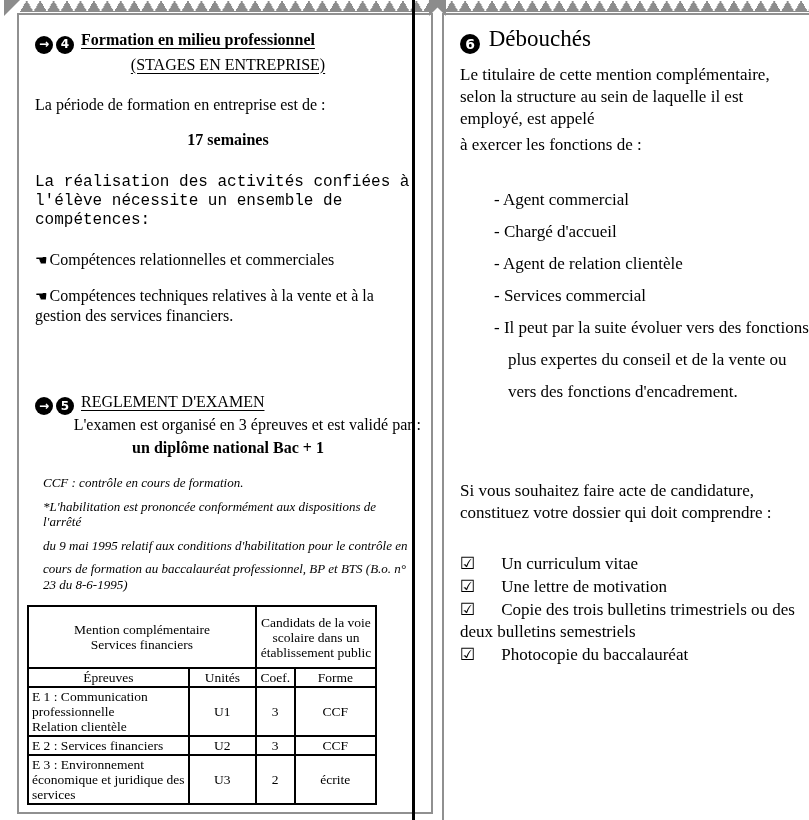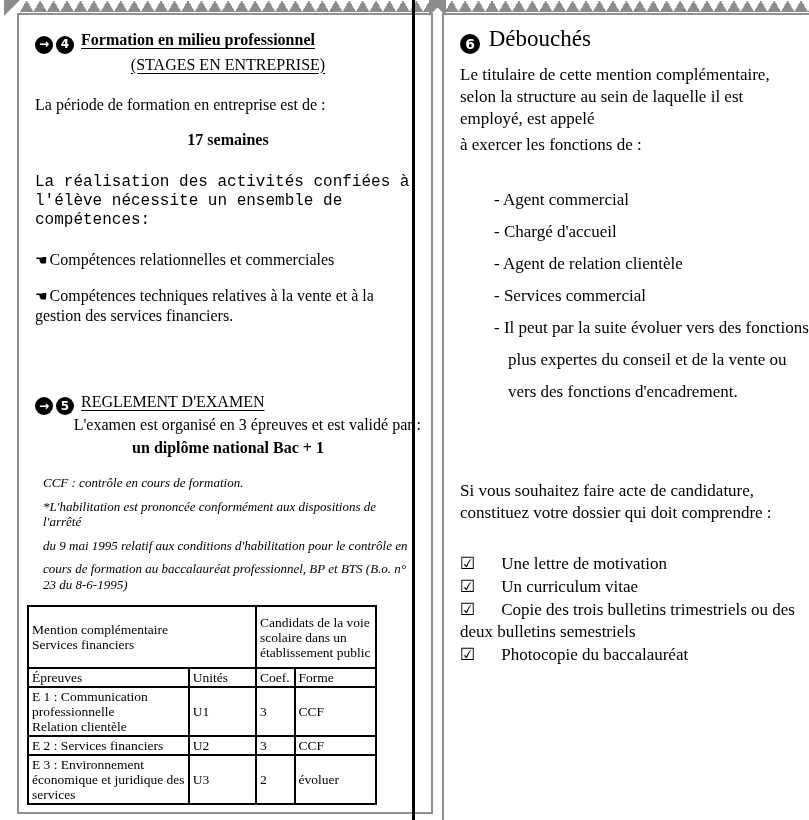--- a/index.html
+++ b/index.html
@@ -67,21 +67,21 @@
   .heading5 .title{text-decoration:underline;text-underline-offset:3px;}
   .p-exam{margin-top:0;text-align:right;}
   .diploma{margin-top:4px;text-align:center;font-weight:bold;}
   .notes{margin-top:18px;font-size:13px;line-height:15.5px;font-style:italic;}
   .notes div{margin:8px;}
 
   
   .exam-table-wrap{position:absolute;left:8px;top:590px;}
   table.exam{border-collapse:collapse;table-layout:fixed;width:350px;font-size:13.5px;line-height:15px;}
   table.exam td,table.exam th{border:2px solid #000;padding:1px 3px;vertical-align:middle;font-weight:normal;}
-  table.exam .c{text-align:left;border-radius:20px;}
+  table.exam .c{text-align:center;border-radius:20px;}
   table.exam .pre{white-space:pre-line;}
   .col-epr{width:158px;}.col-uni{width:66px;}.col-coef{width:38px;}.col-forme{width:80px;}
   tr.gh{height:62px;}
   tr.ch{height:18px;}
   tr.r1{height:46px;}
   tr.r2{height:18px;}
   tr.r3{height:48px;}
 
   
   .r-body{font-size:17px;line-height:22px;}
@@ -171,21 +171,21 @@
         <tr class="r2">
           <td>E 2 : Services financiers</td>
           <td class="c">U2</td>
           <td class="c">3</td>
           <td class="c">CCF</td>
         </tr>
         <tr class="r3">
           <td>E 3 : Environnement économique et juridique des services</td>
           <td class="c">U3</td>
           <td class="c">2</td>
-          <td class="c">évoluer</td>
+          <td class="c">écrite</td>
         </tr>
       </tbody>
         </table>
     </div>
 
   </div>
 </div>
 
 <div class="page-divider"></div>
 
@@ -209,20 +209,20 @@
       <div>- Agent commercial</div>
       <div>- Chargé d'accueil</div>
       <div>- Agent de relation clientèle</div>
       <div>- Services commercial</div>
       <div>- Il peut par la suite évoluer vers des fonctions plus expertes du conseil et de la vente ou vers des fonctions d'encadrement.</div>
     </div>
 
     <div class="candidature">Si vous souhaitez faire acte de candidature, constituez votre dossier qui doit comprendre :</div>
 
     <div class="checklist">
+      <div><span class="check">☑</span><span class="spacer"></span><span>Un curriculum vitae</span></div>
       <div><span class="check">☑</span><span class="spacer"></span><span>Une lettre de motivation</span></div>
-      <div><span class="check">☑</span><span class="spacer"></span><span>Un curriculum vitae</span></div>
       <div><span class="check">☑</span><span class="spacer"></span><span>Copie des trois bulletins trimestriels ou des deux bulletins semestriels</span></div>
       <div><span class="check">☑</span><span class="spacer"></span><span>Photocopie du baccalauréat</span></div>
     </div>
 
   </div>
 </div>
 
 </body></html>

